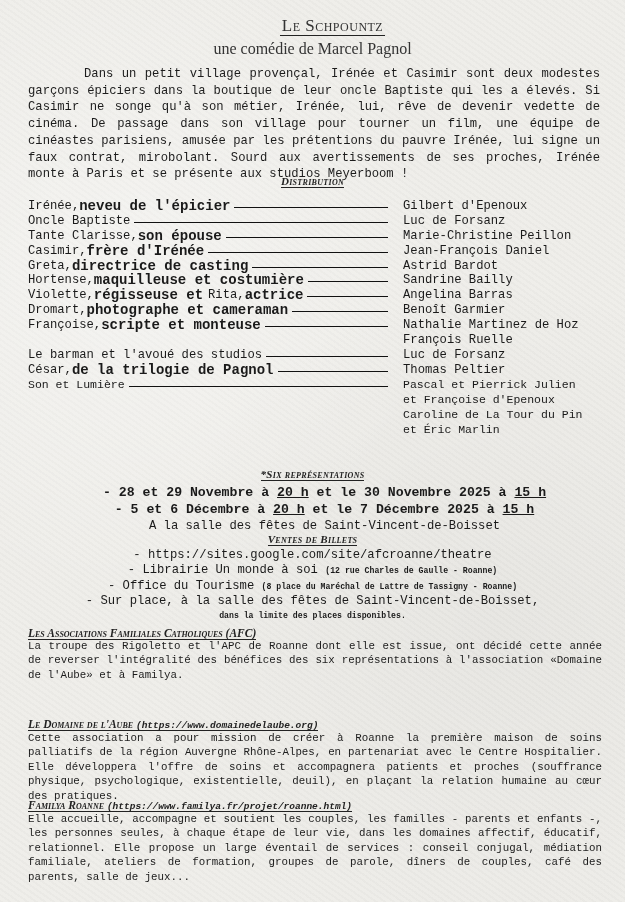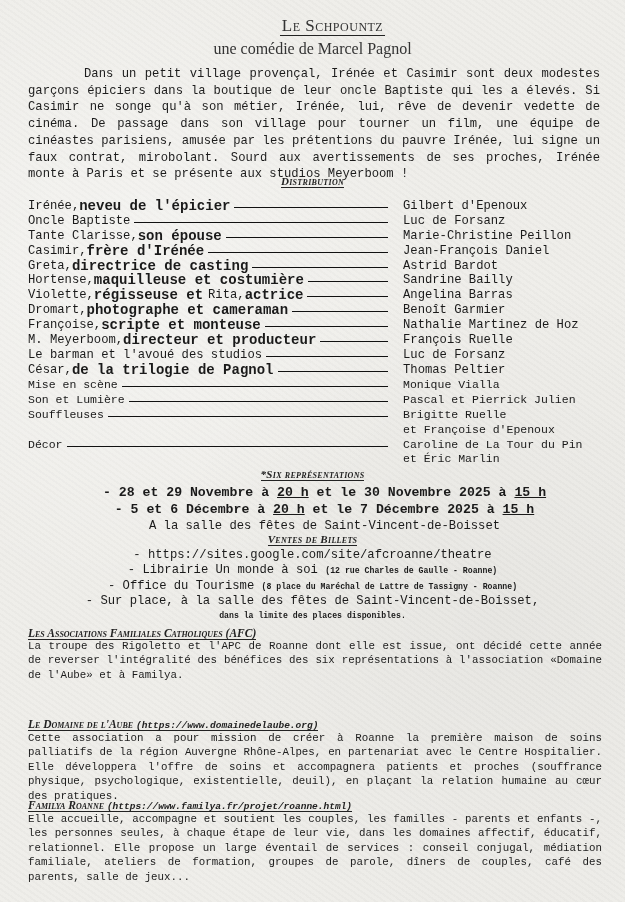--- a/index.html
+++ b/index.html
@@ -139,25 +139,20 @@
     </div>
   <div class="row">
       <div class="role">
         <span>Françoise,</span>
         <span class="note">scripte et monteuse</span>
         <span class="line"></span>
       </div>
       <div class="actor">Nathalie Martinez de Hoz</div>
     </div>
   <div class="row">
-      <div class="role">
-        <span>M. Meyerboom,</span>
-        <span class="note">directeur et producteur</span>
-        <span class="line"></span>
-      </div>
       <div class="actor">François Ruelle</div>
     </div>
   <div class="row">
       <div class="role">
         <span>Le barman et l'avoué des studios</span>
         <span class="line"></span>
       </div>
       <div class="actor">Luc de Forsanz</div>
     </div>
   <div class="row">
@@ -166,47 +161,29 @@
         <span class="note">de la trilogie de Pagnol</span>
         <span class="line"></span>
       </div>
       <div class="actor">Thomas Peltier</div>
     </div>
 </div>
 
 <div class="abs crew">
   <div class="row" style="font-size:11.5px">
       <div class="role">
-        <span>Mise en scène</span>
-        <span class="line"></span>
-      </div>
-      <div class="actor">Monique Vialla</div>
-    </div>
-  <div class="row" style="font-size:11.5px">
-      <div class="role">
         <span>Son et Lumière</span>
         <span class="line"></span>
       </div>
       <div class="actor">Pascal et Pierrick Julien</div>
     </div>
   <div class="row" style="font-size:11.5px">
-      <div class="role">
-        <span>Souffleuses</span>
-        <span class="line"></span>
-      </div>
-      <div class="actor">Brigitte Ruelle</div>
-    </div>
-  <div class="row" style="font-size:11.5px">
       <div class="actor">et Françoise d'Epenoux</div>
     </div>
   <div class="row" style="font-size:11.5px">
-      <div class="role">
-        <span>Décor</span>
-        <span class="line"></span>
-      </div>
       <div class="actor">Caroline de La Tour du Pin</div>
     </div>
   <div class="row" style="font-size:11.5px">
       <div class="actor">et Éric Marlin</div>
     </div>
 </div>
 
 <div class="abs sec-head shows-head"><span>*Six représentations</span></div>
 <div class="abs shows">
   <div><span>- 28 et 29 Novembre à </span><span class="u">20 h</span><span> et le 30 Novembre 2025 à </span><span class="u">15 h</span></div>

